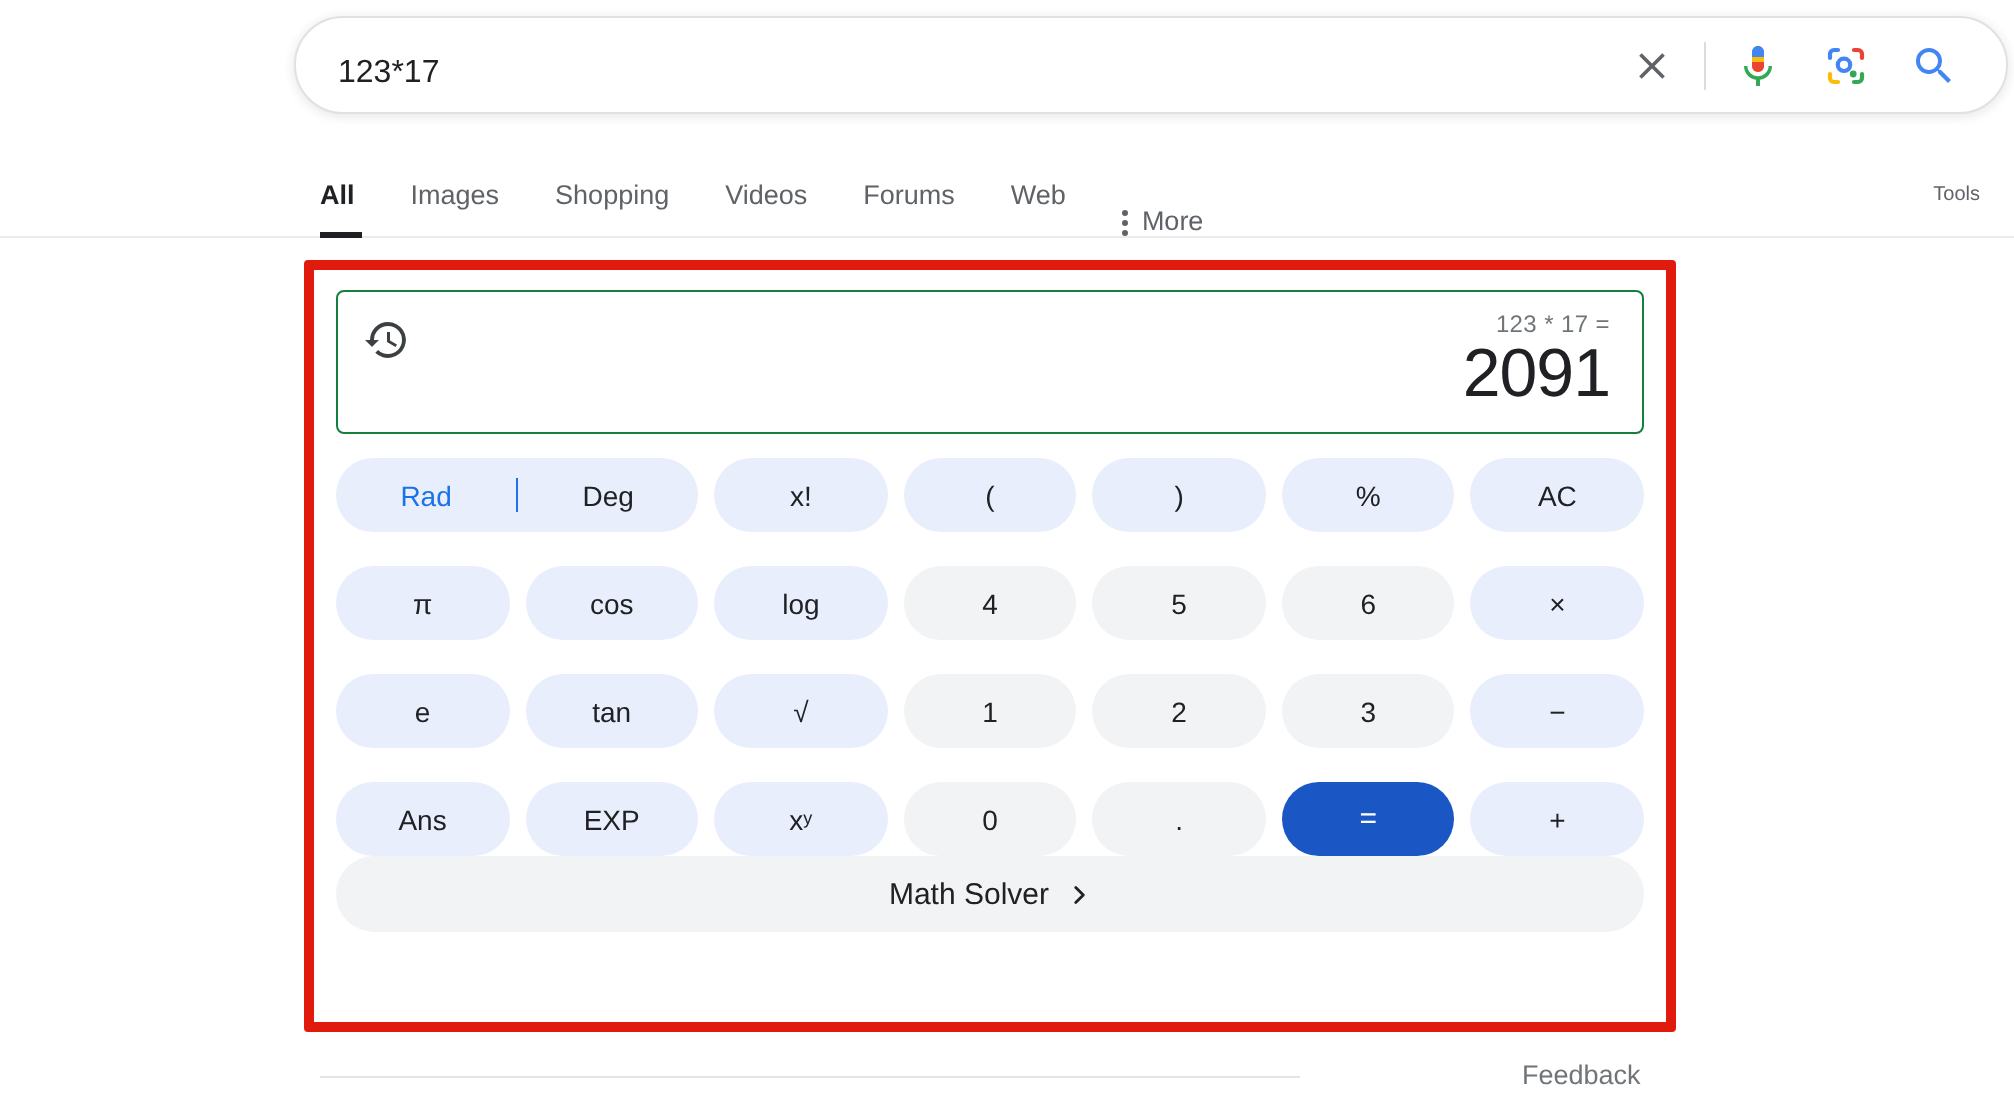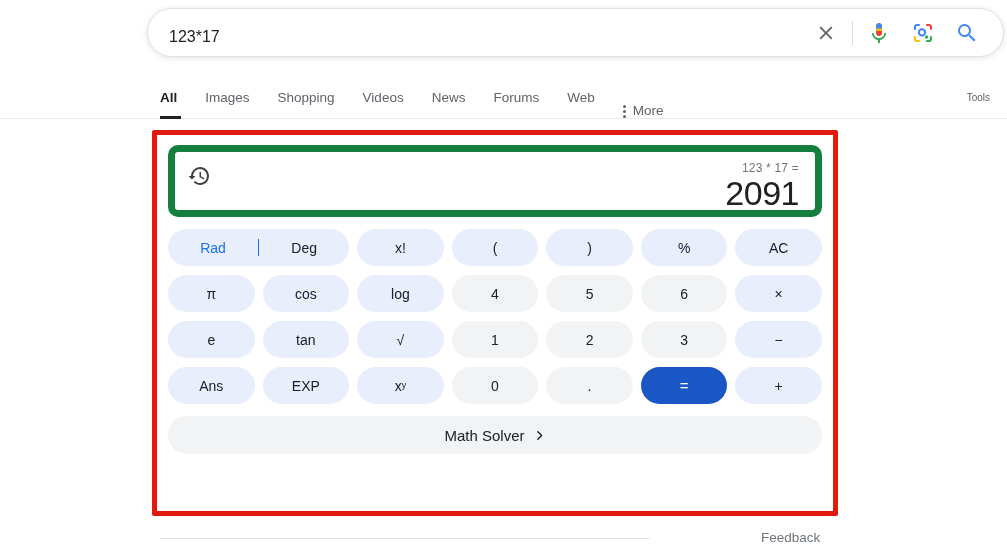--- a/index.html
+++ b/index.html
@@ -57,34 +57,34 @@
   
   .redbox {
     position:absolute; left:152px; top:130px; width:686px; height:386px;
     border:5px solid #e01b0e; border-radius:2px; pointer-events:none; z-index:5;
   }
 
   
   .calc { position:absolute; left:168px; top:145px; width:654px; }
 
   .display {
-    height: 72px; border:7px solid #15803d; border-radius: 10px;
+    height: 72px; border:1px solid #15803d; border-radius: 4px;
     position:relative; background:#fff;
   }
   .hist-icon { position:absolute; left:12px; top:12px; width:24px; height:24px; cursor:pointer; }
   .expr {
     position:absolute; right:16px; top:9px; font-size:12px; color:#70757a;
     font-family: "Liberation Sans", sans-serif; letter-spacing:0.2px;
   }
   .result {
     position:absolute; right:16px; top:22px; font-size:34px; color:#202124;
     font-family: "Liberation Sans", sans-serif; font-weight:400; letter-spacing:-0.5px;
   }
 
-  .keys { margin-top: 12px; display:flex; flex-direction:column; gap: 9px; }
+  .keys { margin-top: 12px; display:flex; flex-direction:column; gap: 17px; }
   .krow { display:grid; grid-template-columns: repeat(7, 1fr); gap: 8px; }
 
   .key {
     height: 37px; border-radius: 19px; border:none;
     display:flex; align-items:center; justify-content:center;
     font-size: 14px; color:#202124; cursor:pointer;
     font-family: "Liberation Sans", sans-serif;
     background:#e8eefc; user-select:none;
   }
   .key.num { background:#f1f3f4; }
@@ -92,21 +92,21 @@
   .key.wide { grid-column: span 2; gap: 0; }
 
   .rd { display:flex; align-items:center; justify-content:center; width:100%; }
   .rd .seg { flex:1; text-align:center; font-size:14px; }
   .rd .seg.on { color:#1a73e8; }
   .rd .bar { width:1px; height:17px; background:#1a73e8; }
 
   .sup { font-size:9px; vertical-align: super; line-height:1; }
 
   .solver {
-    margin-top: 12px; height: 38px; border-radius: 19px; background:#f1f3f4;
+    height: 38px; border-radius: 19px; background:#f1f3f4;
     display:flex; align-items:center; justify-content:center; gap:8px;
     font-size:15px; color:#202124; cursor:pointer;
   }
   .chev { display:inline-flex; }
 
   
   .footer-rule { position:absolute; left:160px; top:538px; width:490px; height:1px; background:#e4e4e4; }
   .feedback { position:absolute; left:761px; top:530px; font-size:13.5px; color:#70757a; cursor:pointer; }
 </style>
 </head>
@@ -163,23 +163,20 @@
             <span>All</span>
           </div>
         <div class="nav-item">
             <span>Images</span>
           </div>
         <div class="nav-item">
             <span>Shopping</span>
           </div>
         <div class="nav-item">
             <span>Videos</span>
-          </div>
-        <div class="nav-item">
-            <span>News</span>
           </div>
         <div class="nav-item">
             <span>Forums</span>
           </div>
         <div class="nav-item">
             <span>Web</span>
           </div>
         <div class="nav-item nav-more">
           <span class="dots">
               <i></i>

